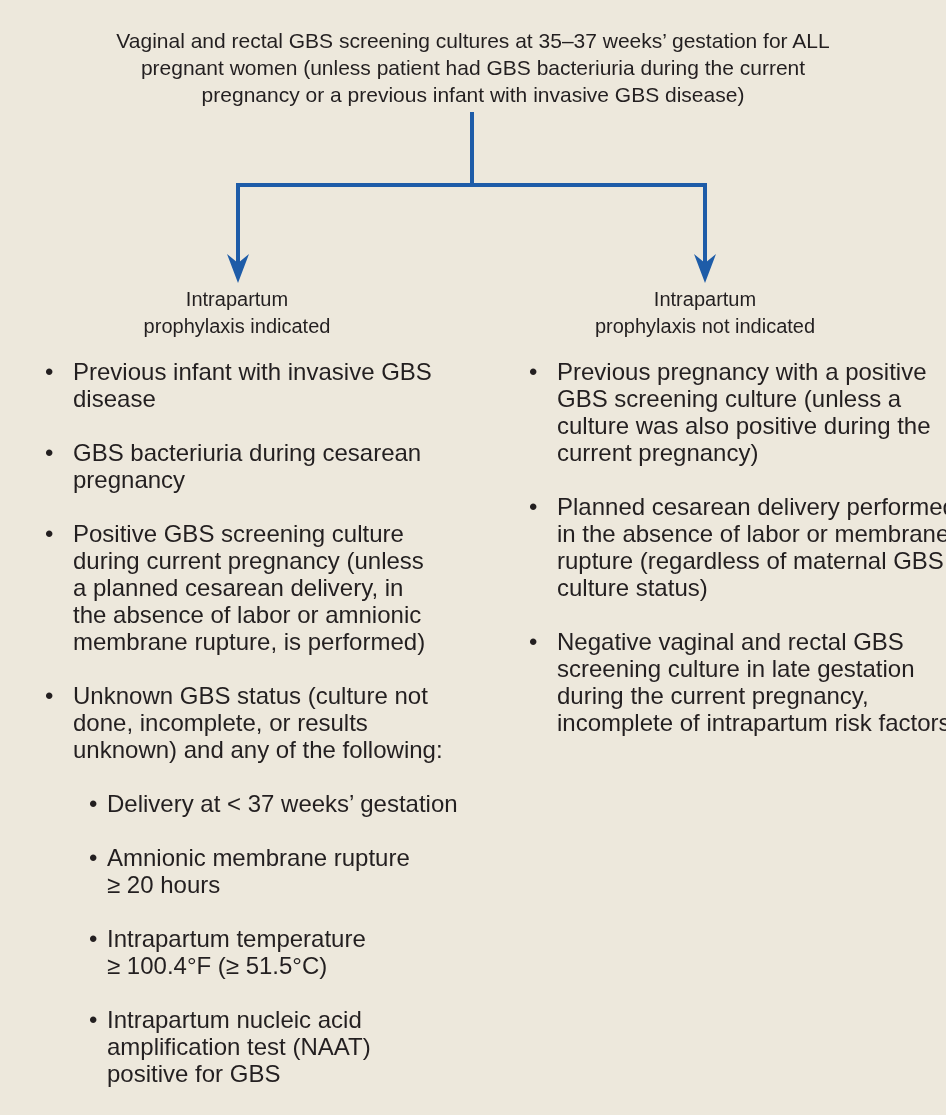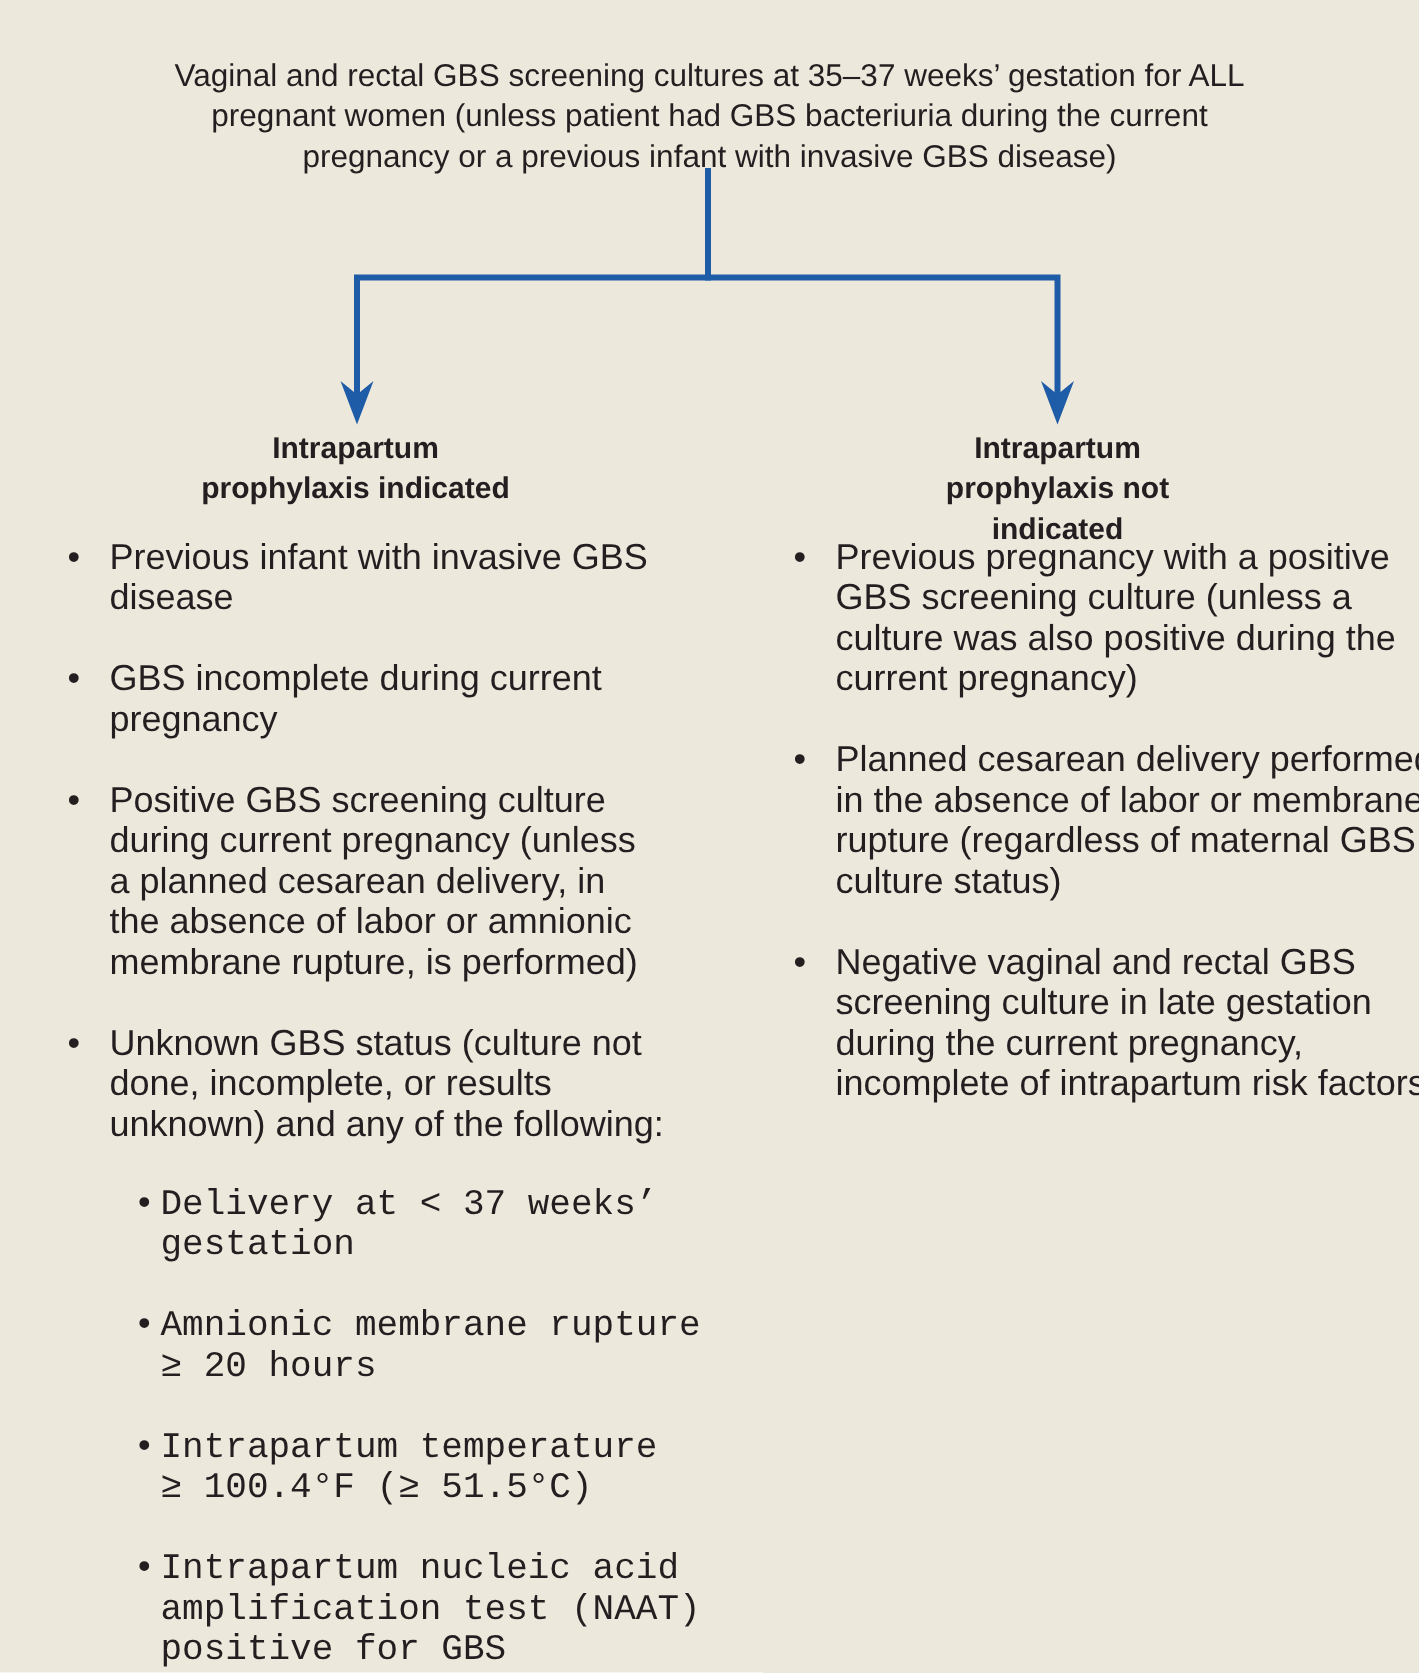--- a/index.html
+++ b/index.html
@@ -9,39 +9,39 @@
   .canvas {
     position:relative;
     width:946px; height:1115px;
     background:#EDE8DC;
     color:#231F20;
     overflow:hidden;
   }
 
   .header-statement {
     position:absolute;
-    top:37px; left:0;
+    top:27px; left:0;
     width:946px;
     text-align:center;
     font-size:21px;
     line-height:27px;
     white-space:pre-line;
   }
 
   .arrows {
     position:absolute;
     top:0; left:0;
     width:946px; height:320px;
   }
 
   .col-title {
     position:absolute;
     top:286px;
     transform:translateX(-50%);
-    font-weight:bold;
+    font-weight:normal;
     font-size:20px;
     line-height:27px;
     text-align:center;
     white-space:pre-line;
   }
   .col-title.left  { left:237px; }
   .col-title.right { left:705px; }
 
   .col {
     position:absolute;
@@ -59,21 +59,21 @@
     margin-bottom:27px;
     white-space:pre-line;
   }
   ul.bullets li::before {
     content:"\2022";
     position:absolute;
     left:3px; top:0;
   }
 
   ul.bullets.sub { margin-left:47px; }
-  ul.bullets.sub li { padding-left:18px;font-family:Liberation Mono, monospace; }
+  ul.bullets.sub li { padding-left:18px; }
   ul.bullets.sub li::before { left:0; }
 </style>
 </head>
 <body>
 
 <div class="canvas">
 
   <div class="header-statement">Vaginal and rectal GBS screening cultures at 35–37 weeks’ gestation for ALL
 pregnant women (unless patient had GBS bacteriuria during the current
 pregnancy or a previous infant with invasive GBS disease)</div>
@@ -88,21 +88,21 @@
   <div class="col-title left">Intrapartum
 prophylaxis indicated</div>
 
   <div class="col-title right">Intrapartum
 prophylaxis not indicated</div>
 
   <div class="col left-col">
     <ul class="bullets">
         <li>Previous infant with invasive GBS
 disease</li>
-        <li>GBS incomplete during current
+        <li>GBS bacteriuria during cesarean
 pregnancy</li>
         <li>Positive GBS screening culture
 during current pregnancy (unless
 a planned cesarean delivery, in
 the absence of labor or amnionic
 membrane rupture, is performed)</li>
         <li>Unknown GBS status (culture not
 done, incomplete, or results
 unknown) and any of the following:</li>
       </ul>

